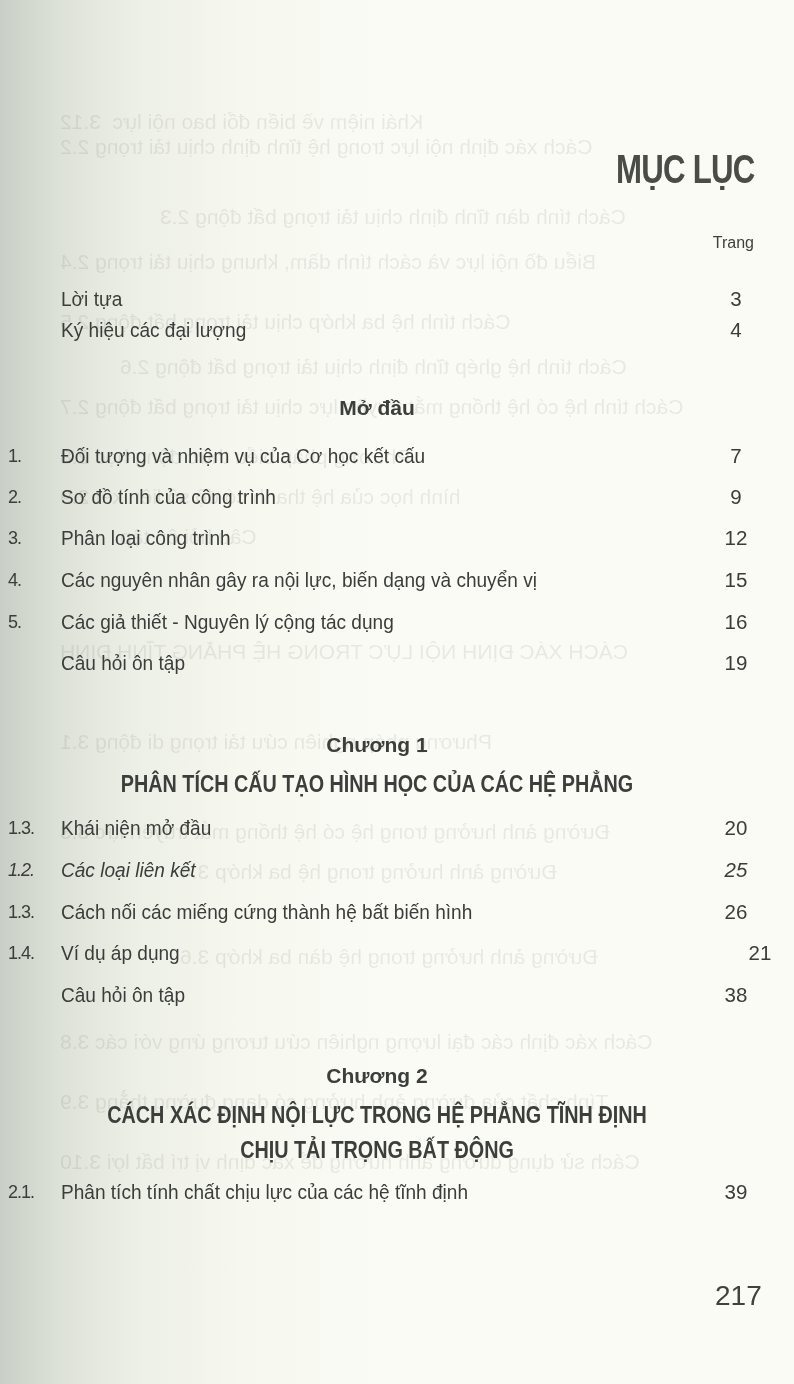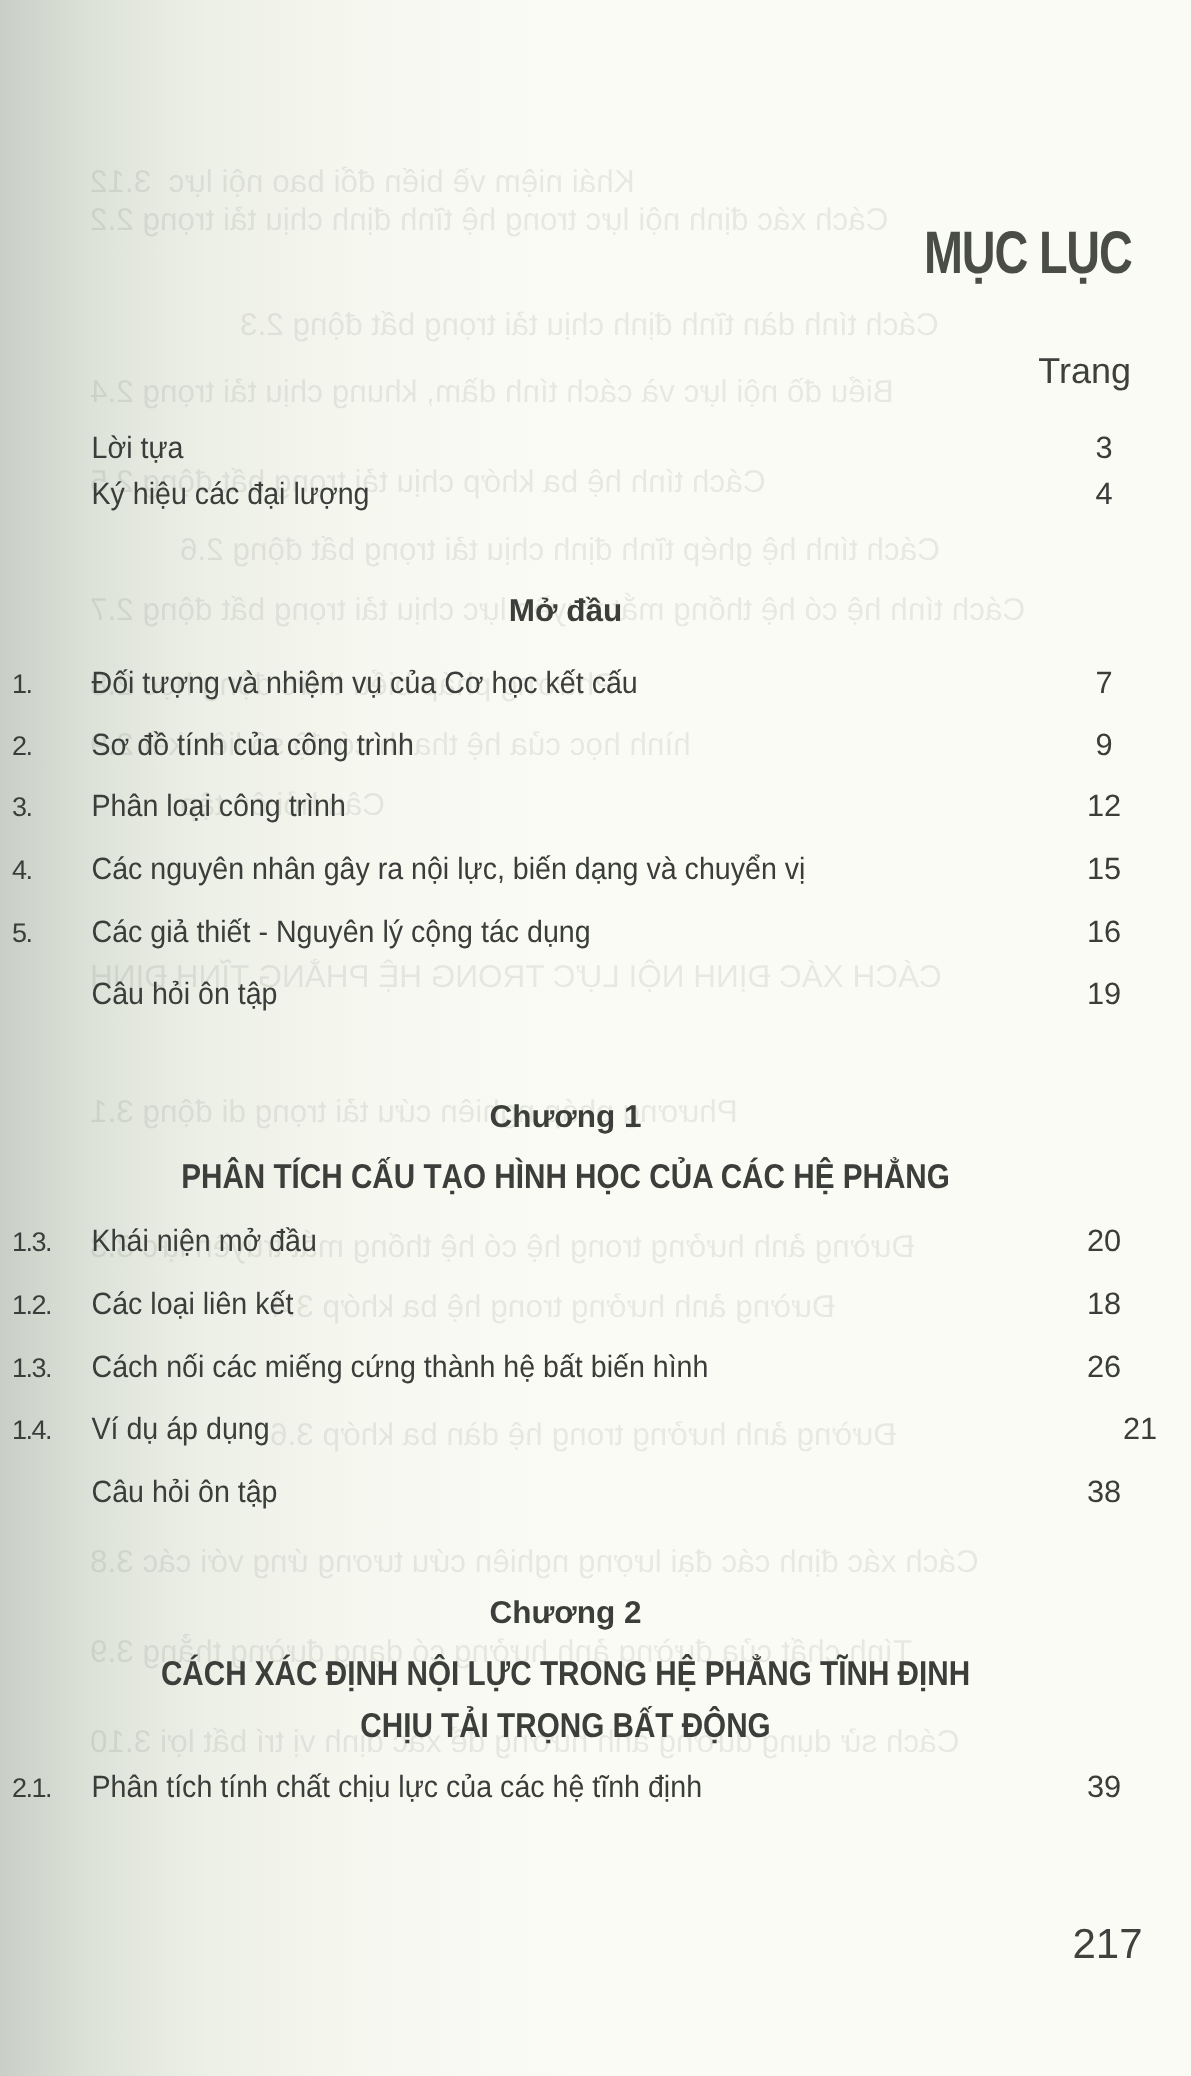--- a/index.html
+++ b/index.html
@@ -18,21 +18,21 @@
       font-size: 21px; color: #000; opacity: 0.07; transform: scaleX(-1);
       white-space: nowrap;
     }
     .title {
       position: absolute; right: 40px; top: 147px;
       font-family: "Liberation Sans", sans-serif; font-weight: bold;
       font-size: 40px; letter-spacing: -1px; color: #4a4c48;
       transform: scaleX(0.78); transform-origin: right center;
     }
     .trang {
-      position: absolute; right: 40px; top: 234px; font-size: 24px; color: #3d403c;
+      position: absolute; right: 40px; top: 234px; font-size: 16px; color: #3d403c;
     }
     .row {
       position: absolute; left: 0; width: 794px; height: 30px;
       font-size: 20.5px; color: #3a3d3a;
     }
     .row .num {
       position: absolute; left: 8px; top: 2px; font-size: 18px;
       letter-spacing: -1px; color: #3a3d3a;
     }
     .row .label {
@@ -127,24 +127,24 @@
   </div>
 
   <div class="heading center-shift" style="top:733px;">Chương 1</div>
   <div class="chapter-title" style="top:771px;">PHÂN TÍCH CẤU TẠO HÌNH HỌC CỦA CÁC HỆ PHẲNG</div>
 
   <div class="row" style="top:816px;">
     <span class="num">1.3.</span>
     <span class="label">Khái niện mở đầu</span>
     <span class="page">20</span>
   </div>
-  <div class="row" style="top:858px;">
+  <div class="row" style="top:858px;font-style:italic;">
     <span class="num">1.2.</span>
     <span class="label">Các loại liên kết</span>
-    <span class="page">18</span>
+    <span class="page">25</span>
   </div>
   <div class="row" style="top:900px;text-decoration:underline;">
     <span class="num">1.3.</span>
     <span class="label">Cách nối các miếng cứng thành hệ bất biến hình</span>
     <span class="page">26</span>
   </div>
   <div class="row" style="top:941px;padding-left:24px;">
     <span class="num">1.4.</span>
     <span class="label">Ví dụ áp dụng</span>
     <span class="page">21</span>

